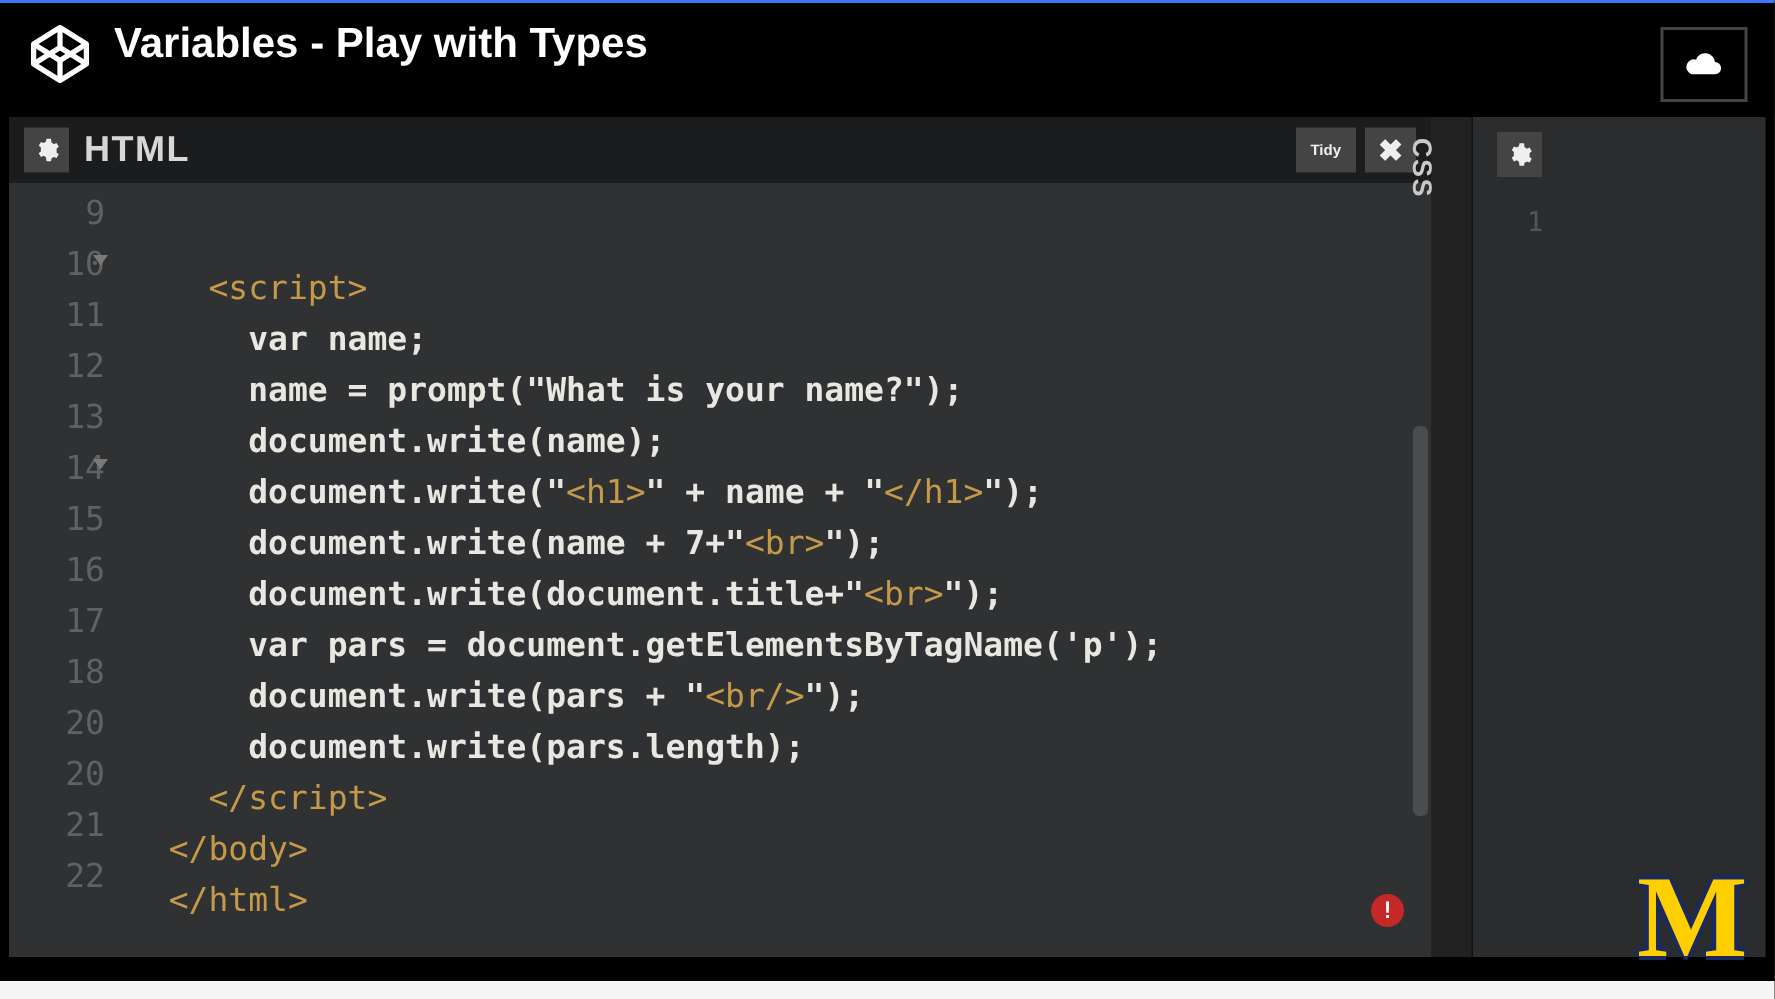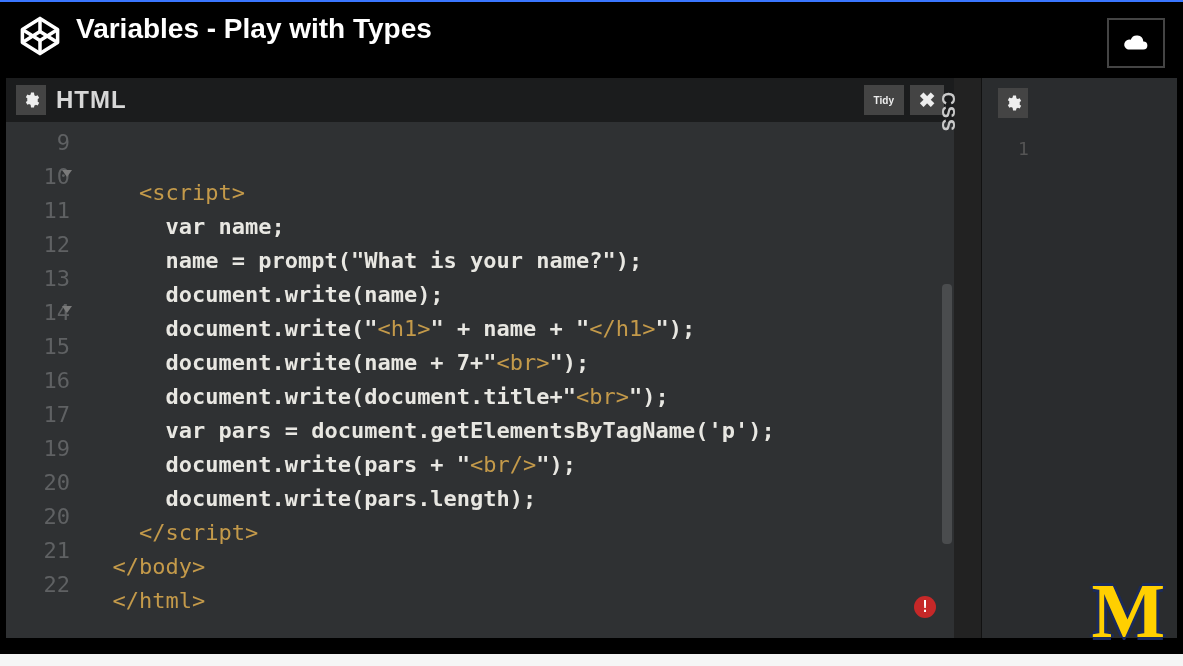--- a/index.html
+++ b/index.html
@@ -251,21 +251,21 @@
       <div class="gutter">
           <div class="ln">9</div>
           <div class="ln">10<div class="fold"></div></div>
           <div class="ln">11</div>
           <div class="ln">12</div>
           <div class="ln">13</div>
           <div class="ln">14<div class="fold"></div></div>
           <div class="ln">15</div>
           <div class="ln">16</div>
           <div class="ln">17</div>
-          <div class="ln">19</div>
+          <div class="ln">18</div>
           <div class="ln">20</div>
           <div class="ln">20</div>
           <div class="ln">21</div>
           <div class="ln">22</div>
         </div>
       <div class="code"><div class="codeline"></div><div class="codeline"><span class="plain">    </span><span class="tag">&lt;script&gt;</span></div><div class="codeline"><span class="plain">      var name;</span></div><div class="codeline"><span class="plain">      name = prompt("What is your name?");</span></div><div class="codeline"><span class="plain">      document.write(name);</span></div><div class="codeline"><span class="plain">      document.write("</span><span class="tag">&lt;h1&gt;</span><span class="plain">" + name + "</span><span class="tag">&lt;/h1&gt;</span><span class="plain">");</span></div><div class="codeline"><span class="plain">      document.write(name + 7+"</span><span class="tag">&lt;br&gt;</span><span class="plain">");</span></div><div class="codeline"><span class="plain">      document.write(document.title+"</span><span class="tag">&lt;br&gt;</span><span class="plain">");</span></div><div class="codeline"><span class="plain">      var pars = document.getElementsByTagName('p');</span></div><div class="codeline"><span class="plain">      document.write(pars + "</span><span class="tag">&lt;br/&gt;</span><span class="plain">");</span></div><div class="codeline"><span class="plain">      document.write(pars.length);</span></div><div class="codeline"><span class="plain">    </span><span class="tag">&lt;/script&gt;</span></div><div class="codeline"><span class="plain">  </span><span class="tag">&lt;/body&gt;</span></div><div class="codeline"><span class="plain">  </span><span class="tag">&lt;/html&gt;</span></div></div>
       <div class="vscroll"></div>
       <div class="err-badge">!</div>
     </div>
   </div>

